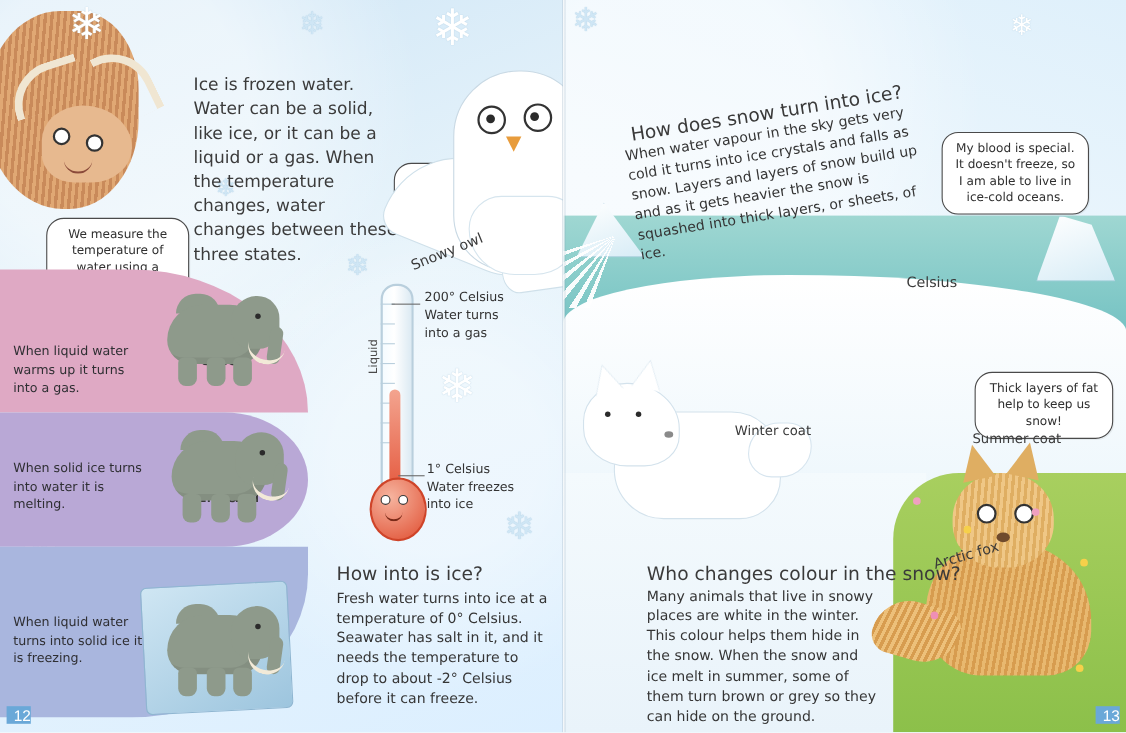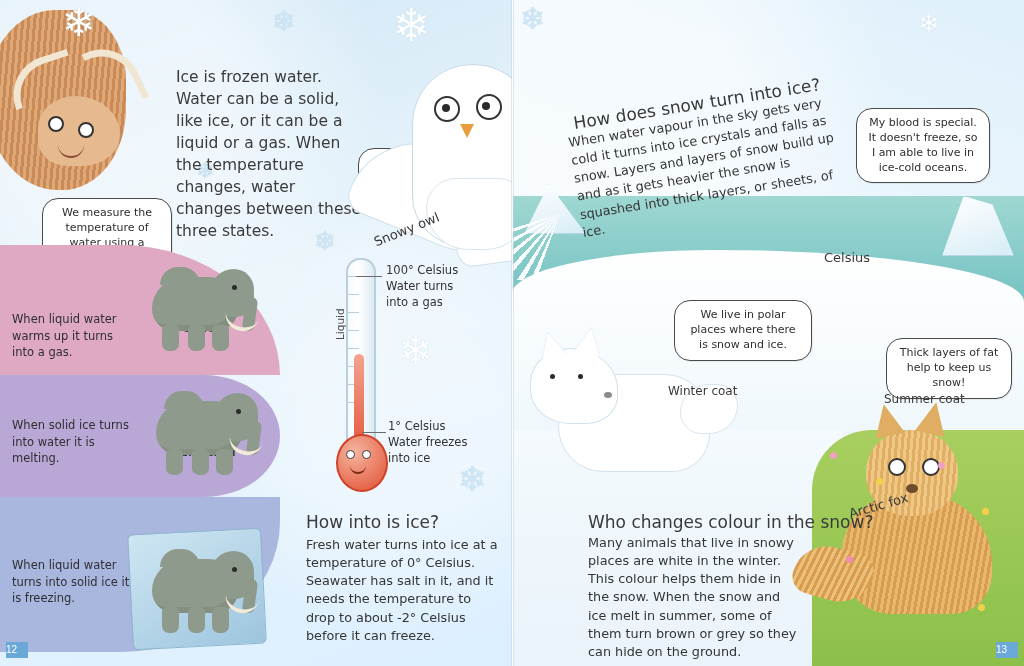--- a/index.html
+++ b/index.html
@@ -257,21 +257,21 @@
     text-shadow: 0 0 1px rgba(150,190,215,.8);
     user-select:none;
   }
   .flake.blue { color:#cfe6f5; }
 
   
   .page-num {
     position:absolute; bottom:8px;
     width:22px; height:16px;
     background:#6aa8d8; color:#fff;
-    font-size:10px; text-align:left; line-height:16px;
+    font-size:14px; text-align:right; line-height:16px;
     font-family:"Liberation Sans", sans-serif;
   }
   .page-num.left { left:6px; }
   .page-num.right { right:6px; }
 
   
   .musk-ox { position:absolute; left:-14px; top:10px; width:170px; height:200px; }
   .musk-ox .fur {
     position:absolute; left:0; top:0; width:140px; height:180px;
     background: repeating-linear-gradient(95deg,#c98a5a 0 3px,#e0a874 3px 6px);
@@ -450,21 +450,21 @@
       <div class="tick" style="top:144px;"></div>
       <div class="mercury"></div>
       <div class="bulb"></div>
       <div class="bulb-eye" style="left:16px; top:192px;"></div>
       <div class="bulb-eye" style="left:32px; top:192px;"></div>
       <div class="bulb-smile"></div>
       <div class="liquid-label">Liquid</div>
     </div>
 
     <div class="leader" style="left:356px; top:276px; width:26px;"></div>
-    <div class="callout-txt" style="left:386px; top:262px; width:78px;">100° Celsius Water turns into a gas</div>
+    <div class="callout-txt" style="left:386px; top:262px; width:78px;">200° Celsius Water turns into a gas</div>
 
     <div class="leader" style="left:362px; top:432px; width:24px;"></div>
     <div class="callout-txt" style="left:388px; top:418px; width:80px;">1° Celsius Water freezes into ice</div>
 
     <div class="snowy-owl">
       <div class="owl-wing" style="left:-18px; top:102px; transform:rotate(22deg);"></div>
       <div class="owl-wing" style="left:64px; top:122px; transform:rotate(-8deg) scaleX(.8);"></div>
       <div class="owl-body"></div>
       <div class="owl-eye" style="left:62px; top:50px;"></div>
       <div class="owl-eye" style="left:104px; top:48px;"></div>
@@ -491,29 +491,26 @@
     <div class="grass"></div>
 
     <div class="iceberg" style="left:430px; top:196px; width:70px; height:58px; clip-path:polygon(0 100%,30% 0,70% 14%,100% 100%);"></div>
     <div class="iceberg" style="left:12px; top:184px; width:60px; height:48px; clip-path:polygon(0 100%,40% 0,100% 100%);"></div>
 
     <div class="rays" style="left:-60px; top:-50px;"></div>
 
     <div class="sec-head" style="left:60px; top:92px; width:270px; transform:rotate(-9deg);">How does snow turn into ice?</div>
     <div class="body-text" style="left:62px; top:112px; width:276px; transform:rotate(-9deg);">When water vapour in the sky gets very cold it turns into ice crystals and falls as snow. Layers and layers of snow build up and as it gets heavier the snow is squashed into thick layers, or sheets, of ice.</div>
 
-    <div class="bubble" style="left:344px; top:108px; width:112px; text-align:center;">
+    <div class="bubble" style="left:344px; top:120px; width:112px; text-align:center;border-radius:15px;">
       <span>My blood is special. It doesn't freeze, so I am able to live in ice-cold oceans.</span>
     </div>
 
     <div class="label-curve" style="left:312px; top:250px;">Celsius</div>
 
-    <div class="bubble" style="left:162px; top:300px; width:116px; text-align:center;">
-      <span>We live in polar places where there is snow and ice.</span>
-    </div>
 
     <div class="bubble" style="left:374px; top:338px; width:104px; text-align:center;">
       <span>Thick layers of fat help to keep us snow!</span>
     </div>
 
     <div class="arctic-fox-white" style="left:18px; top:326px;">
       <div class="fox-white-body"></div>
       <div class="fox-white-head"></div>
       <div class="fox-ear" style="left:8px; top:6px; transform:rotate(-16deg);"></div>
       <div class="fox-ear" style="left:46px; top:2px; transform:rotate(10deg);"></div>

